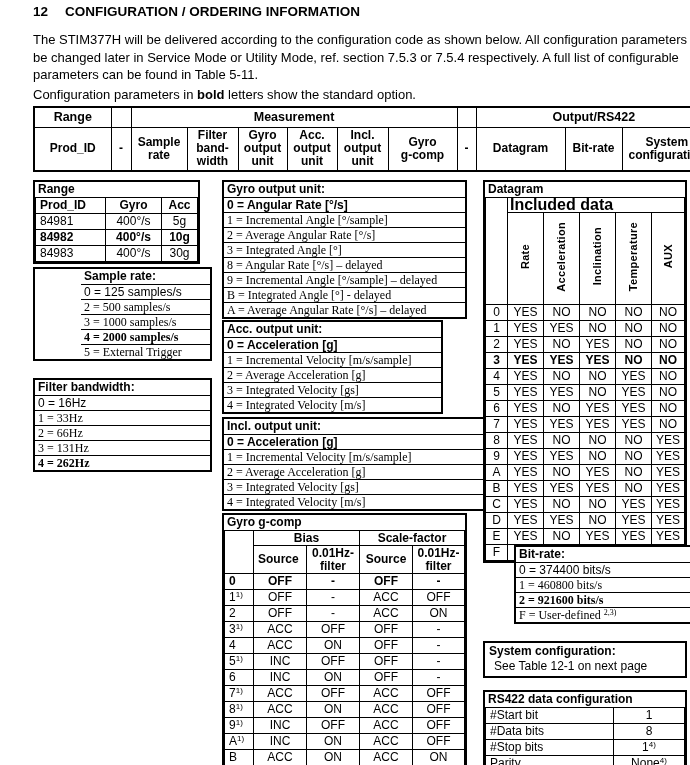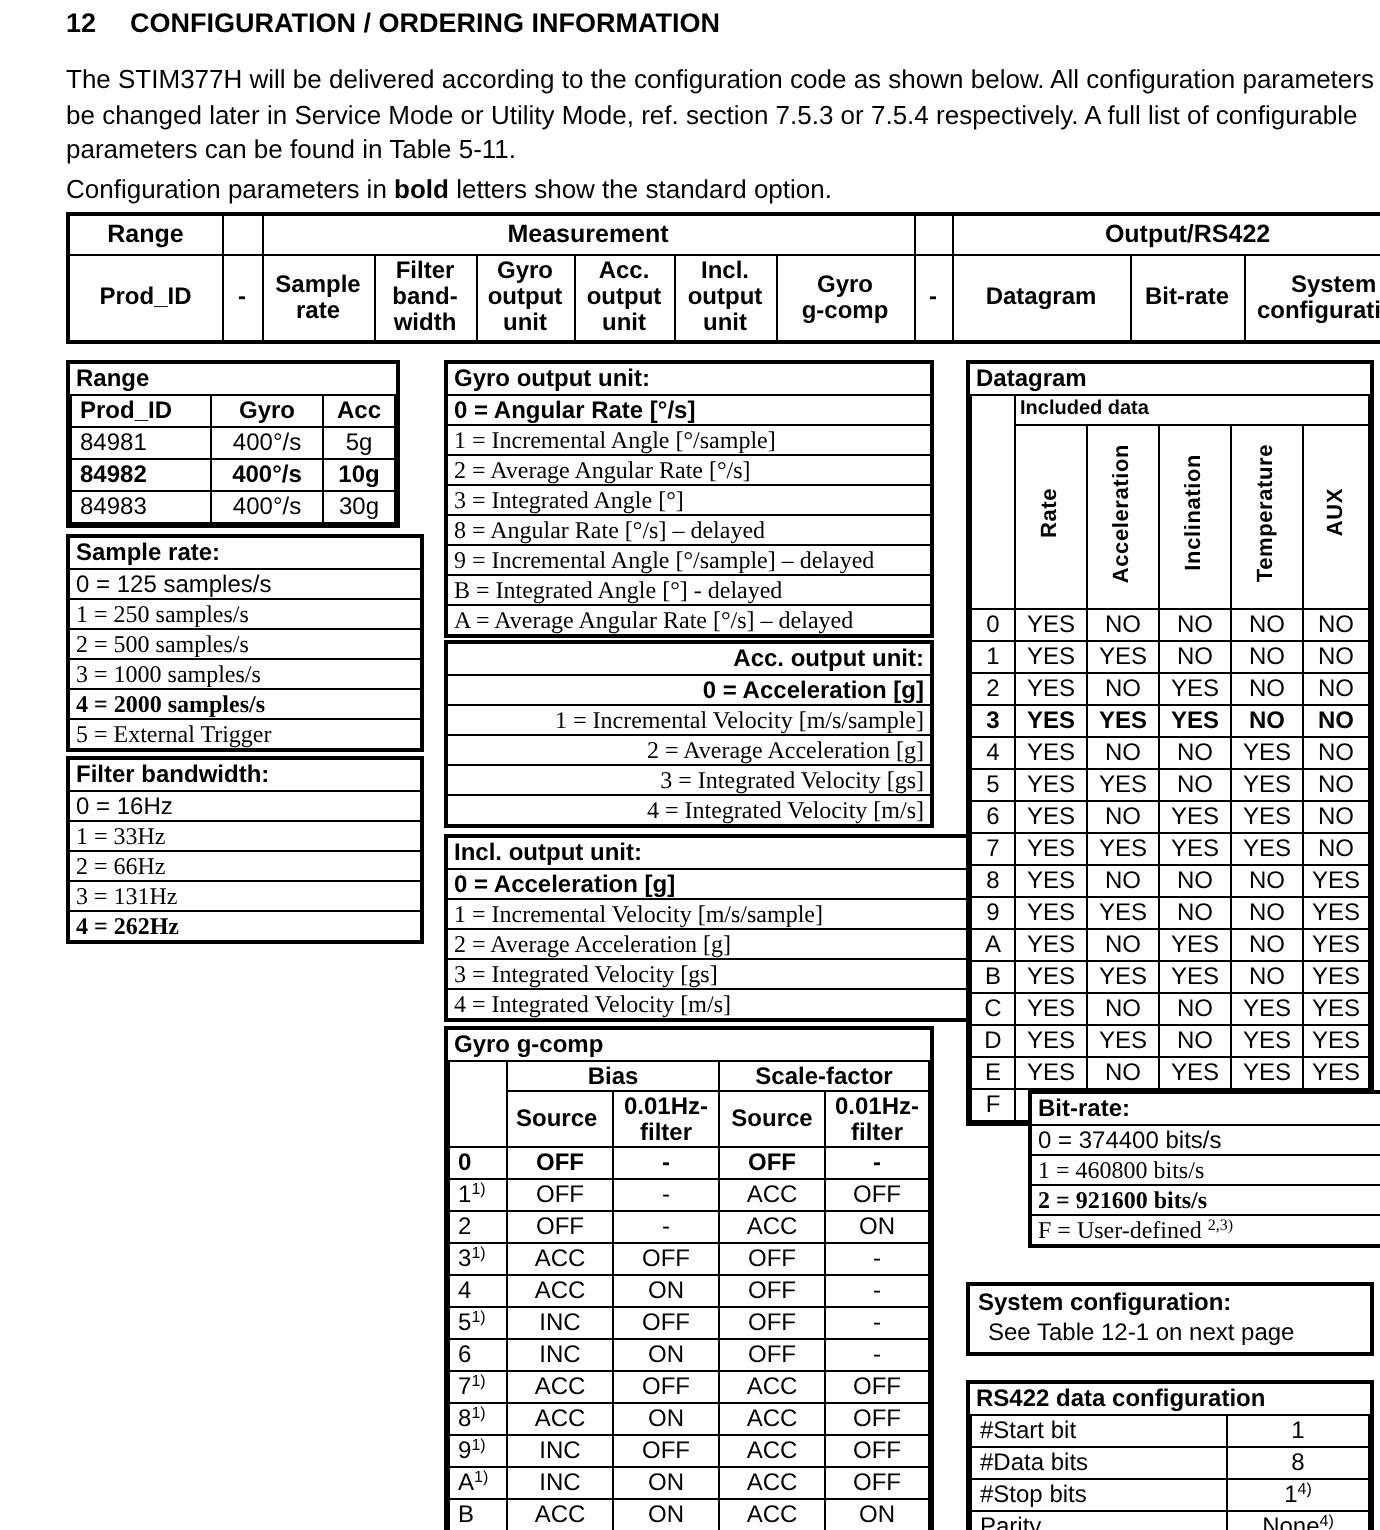--- a/index.html
+++ b/index.html
@@ -29,37 +29,37 @@
   .box-title { font-weight:bold; font-size:12px; line-height:15px; padding:0 3px; white-space:nowrap; }
   .list-box .box-title { border-bottom:1px solid #000; }
   .list-row { font-size:12px; line-height:14px; padding:0 3px; white-space:nowrap; }
   .list-row + .list-row { border-top:1px solid #000;font-family:Liberation Serif, serif; }
 
   table.grid { border-collapse:collapse; width:100%; table-layout:fixed; text-align:center; }
   table.grid td, table.grid th { border:1px solid #000; font-size:12px; line-height:15px; padding:0; vertical-align:middle; }
 
   
   .range-box   { left:33px;  top:180px; width:167px; }
-  .sample-box  { left:33px;  top:267px; width:179px; }
+  .sample-box  { left:33px;  top:267px; width:179px;padding-left:46px; }
   .filter-box  { left:33px;  top:378px; width:179px; }
   .gyroout-box { left:222px; top:180px; width:245px; }
-  .accout-box  { left:222px; top:320px; width:245px;text-align:right; }
+  .accout-box  { left:222px; top:320px; width:221px; }
   .inclout-box { left:222px; top:417px; width:284px; }
   .gcomp-box   { left:222px; top:513px; width:245px; }
   .datagram-box{ left:483px; top:180px; width:204px; }
   .bitrate-box { left:483px; top:545px; width:204px;margin-left:31px; }
   .sys-box     { left:483px; top:641px; width:204px; }
   .rs422-box   { left:483px; top:690px; width:204px; }
 
   .range-grid th { font-weight:bold; }
   .range-grid th:first-child, .range-grid td:first-child { text-align:left; padding-left:4px; }
   .range-grid td, .range-grid th { line-height:16px; }
 
   .datagram-grid td { font-size:11.5px; line-height:13px; }
-  .datagram-grid .subtitle { text-align:left; font-weight:bold; padding-left:2px; font-size:10px; line-height:14px; }
+  .datagram-grid .subtitle { text-align:left; font-weight:bold; padding-left:2px; font-size:16px; line-height:14px; }
   .vcell { height:92px; vertical-align:bottom; padding-bottom:2px; }
   .vtext { display:inline-block; writing-mode:vertical-rl; transform:rotate(180deg);
            font-weight:bold; font-size:11px; letter-spacing:0.3px; white-space:nowrap; }
 
   .gcomp-grid td { line-height:13px; }
   .gcomp-grid .grp td { font-weight:bold; line-height:14px; }
   .gcomp-grid .subhead td { font-weight:bold; white-space:pre-line; line-height:13px; height:28px; }
   .gcomp-grid tbody td:first-child { text-align:left; padding-left:4px; }
 
   .rs422-grid td { line-height:14px; }
@@ -170,21 +170,20 @@
             <td>30g</td>
           </tr>
         </tbody>
     </table>
   </div>
 
   <div class="box list-box sample-box">
     <div class="box-title">Sample rate:</div>
     <div>
         <div class="list-row">0 = 125 samples/s</div>
-        <div class="list-row">1 = 250 samples/s</div>
         <div class="list-row">2 = 500 samples/s</div>
         <div class="list-row">3 = 1000 samples/s</div>
         <div class="list-row bold">4 = 2000 samples/s</div>
         <div class="list-row">5 = External Trigger</div>
       </div>
   </div>
 
   <div class="box list-box filter-box">
     <div class="box-title">Filter bandwidth:</div>
     <div>

